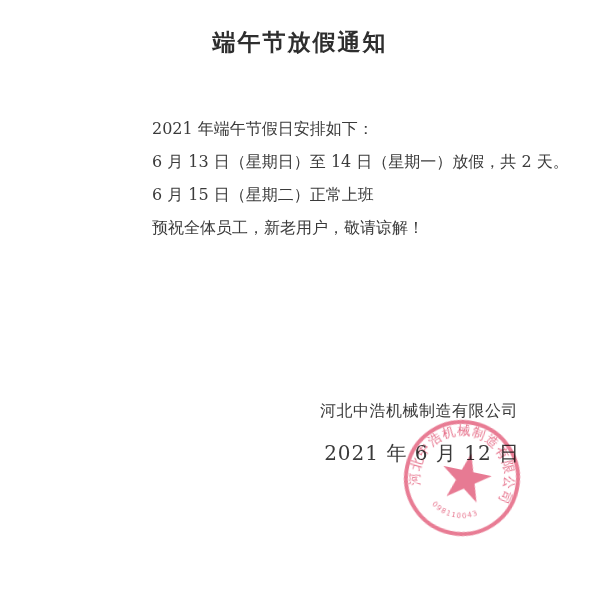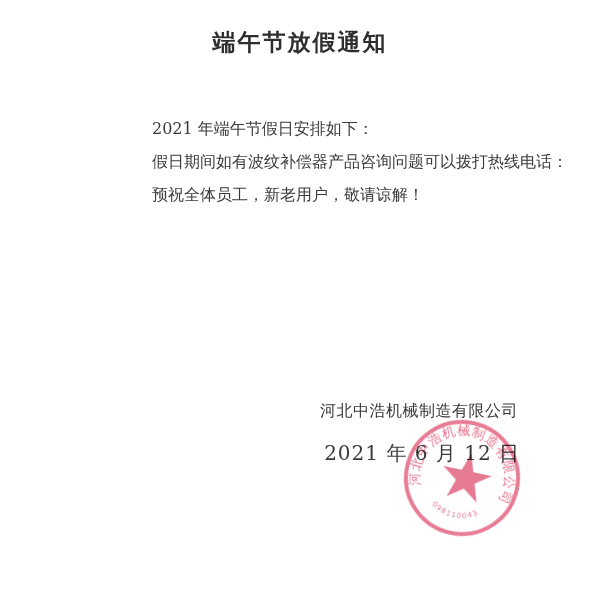--- a/index.html
+++ b/index.html
@@ -55,21 +55,22 @@
 </style>
 </head>
 <body>
 
 <div class="page">
 
   <div class="title">端午节放假通知</div>
 
   <div class="body-block">
     <div class="bline indent">2021 年端午节假日安排如下：</div>
-    <div class="bline indent">假日期间如有波纹补偿器产品咨询问题可以拨打热线电话：</div>
+    <div class="bline indent">6 月 13 日（星期日）至 14 日（星期一）放假，共 2 天。</div>
+    <div class="bline indent">6 月 15 日（星期二）正常上班</div>
     <div class="bline indent">预祝全体员工，新老用户，敬请谅解！</div>
   </div>
 
   <div class="sig-company">河北中浩机械制造有限公司</div>
   <div class="sig-date">2021 年 6 月 12 日</div>
 
   <svg class="stamp" viewBox="-70 -70 140 140" xmlns="http://www.w3.org/2000/svg" aria-hidden="true">
     <defs>
       <path id="arc-top" d="M -41.5 11.1 A 43 43 0 1 1 41.5 11.1"></path>
       <path id="arc-bottom" d="M -25.7 30.6 A 40 40 0 0 0 25.7 30.6"></path>

